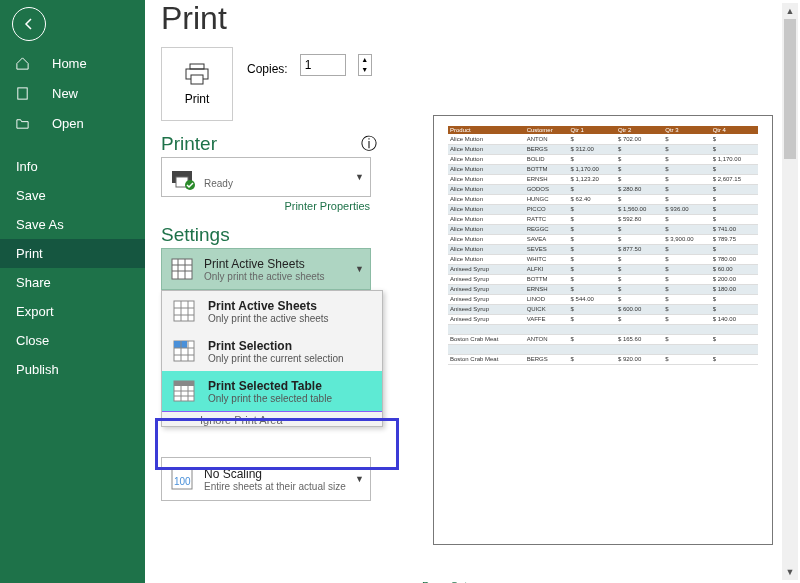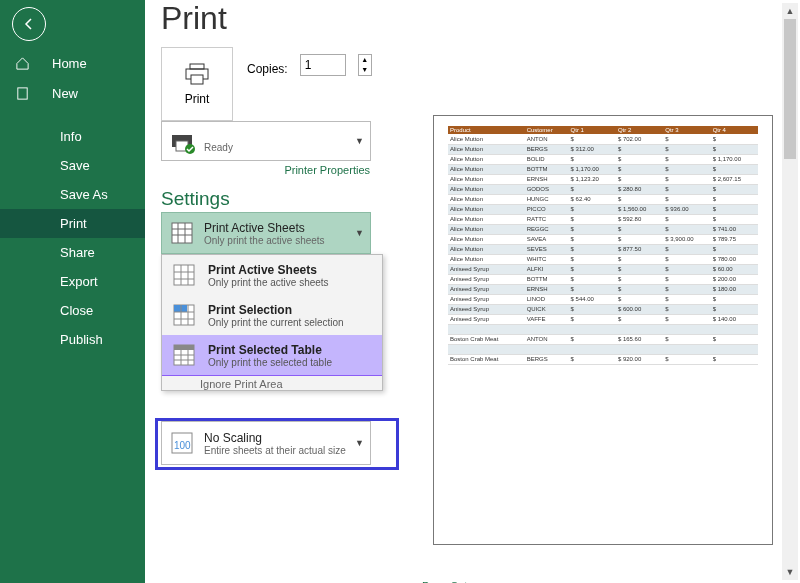--- a/index.html
+++ b/index.html
@@ -1,20 +1,20 @@
 <!DOCTYPE html>
 <html><head>
 <meta charset="utf-8">
 <style>
 *{margin:0;padding:0;box-sizing:border-box;font-family:"Segoe UI",Arial,sans-serif}
 body{width:800px;height:583px;overflow:hidden;background:#fff;position:relative}
 .sidebar{position:absolute;left:0;top:0;width:145px;height:100%;background:#1e7249;color:#fff;font-size:13px}
 .back-btn{width:34px;height:34px;border:1px solid #fff;border-radius:50%;display:flex;align-items:center;justify-content:center;margin:7px 0 7px 12px;cursor:pointer}
 .nav-item{display:flex;align-items:center;gap:22px;padding:7px 14px;cursor:pointer}
-.nav-item.indent{padding-left:60px}
+.nav-item.indent{padding-left:16px}
 .nav-item.active{background:#155640}
 .nav-icon{width:16px;height:16px;display:flex;align-items:center;justify-content:center}
 .main{position:absolute;left:145px;top:0;right:0;height:100%;background:#fff}
 .title{font-size:32px;font-weight:300;color:#333;margin:0 0 10px 16px}
 .print-block{margin-left:16px;display:flex;align-items:flex-start;gap:14px}
 .print-btn{width:72px;height:74px;border:1px solid #ccc;display:flex;flex-direction:column;align-items:center;justify-content:center;gap:6px;cursor:pointer}
 .print-btn .ptxt{font-size:12px}
 .copies{display:flex;align-items:flex-end;gap:12px;font-size:12px;margin-top:7px}
 .copies input{width:46px;height:22px;border:1px solid #aaa;text-align:left;padding-left:4px;font-size:12px}
 .arrows{width:14px;height:22px;border:1px solid #aaa;display:flex;flex-direction:column}
@@ -22,21 +22,21 @@
 .section-label{font-size:19px;font-weight:300;color:#1e7249;margin:12px 0 2px 16px}
 .printer-box,.setting-box{width:210px;border:1px solid #bbb;margin-left:16px;display:flex;align-items:center;padding:4px 6px;gap:8px;position:relative;cursor:pointer}
 .printer-box{height:40px}
 .sb-main{font-size:12px;color:#222}
 .sb-sub{font-size:10px;color:#666}
 .drop-ar{position:absolute;right:6px;top:50%;transform:translateY(-50%);font-size:9px;color:#444}
 .link{color:#1e7249;font-size:11px;text-align:right;width:225px;margin-top:3px;cursor:pointer}
 .setting-current{width:210px;height:42px;background:#aed5c2;border:1px solid #8bbba4;margin-left:16px;display:flex;align-items:center;padding:4px 6px;gap:8px;position:relative;cursor:pointer}
 .dropdown{width:222px;margin-left:16px;background:#f3f3f3;border:1px solid #bbb;box-shadow:2px 2px 5px rgba(0,0,0,0.2)}
 .dd-item{display:flex;align-items:center;gap:10px;padding:6px 8px;cursor:pointer}
-.dd-item.highlight{background:#c4b5fd}
+.dd-item.highlight{background:#5eead4}
 .dd-txt .t1{font-size:12px;color:#222;font-weight:600}
 .dd-txt .t2{font-size:10px;color:#555}
 .selector-box{position:absolute;left:155px;top:418px;width:244px;height:52px;border:3px solid #3b3bd6;pointer-events:none}
 .scaling-box{width:210px;height:44px;border:1px solid #bbb;margin-left:16px;display:flex;align-items:center;padding:4px 6px;gap:8px;position:relative;margin-top:30px;cursor:pointer}
 .preview{position:absolute;right:27px;top:115px;width:340px;height:430px;border:1px solid #777;background:#fff;overflow:hidden}
 .ptable{width:310px;margin:10px auto;border-collapse:collapse;font-size:6px}
 .ptable th{background:#a55a1e;color:#fff;text-align:left;padding:1px 2px;font-weight:normal}
 .ptable td{border-bottom:1px solid #ddd;padding:0 2px;height:10px;color:#333}
 .ptable tr:nth-child(even) td{background:#e3ebef}
 .scrollbar{position:absolute;right:2px;top:3px;width:16px;height:577px;background:#f0f0f0}
@@ -65,20 +65,28 @@
       <span>Home</span>
     </div>
   <div class="nav-item">
       <span class="nav-icon">
         <svg width="15" height="15" viewBox="0 0 16 16">
           <rect x="3" y="2" width="10" height="12" stroke="#fff" fill="none"></rect>
         </svg>
       </span>
       <span>New</span>
     </div>
+  <div class="nav-item">
+      <span class="nav-icon">
+        <svg width="15" height="15" viewBox="0 0 16 16">
+          <path d="M2 4 L6 4 L7 6 L14 6 L14 13 L2 13 Z" stroke="#fff" fill="none"></path>
+        </svg>
+      </span>
+      <span>Open</span>
+    </div>
   <div style="height:14px"></div>
   <div class="nav-item indent">
       <span>Info</span>
     </div>
   <div class="nav-item indent">
       <span>Save</span>
     </div>
   <div class="nav-item indent">
       <span>Save As</span>
     </div>
@@ -113,20 +121,24 @@
     <div class="copies">
       <span>Copies:</span>
       <input value="1" style="">
       <div class="arrows">
           <div>▲</div>
           <div>▼</div>
         </div>
     </div>
   </div>
 
+  <div style="display:flex;align-items:center;width:360px">
+      <div class="section-label">Printer</div>
+      <span style="margin-left:auto;margin-right:128px;margin-top:10px" class="">ⓘ</span>
+    </div>
   <div class="printer-box">
     <svg class="icon-box" viewBox="0 0 28 28">
         <rect x="4" y="8" width="20" height="12" fill="#444"></rect>
         <rect x="8" y="14" width="12" height="10" fill="#fff" stroke="#666"></rect>
         <circle cx="22" cy="22" r="5" fill="#2a8a2a"></circle>
         <path d="M19 22 L21 24 L25 20" stroke="#fff" fill="none" stroke-width="1.5"></path>
       </svg>
     <div>
         <div class="sb-main" style="height:12px"></div>
         <div class="sb-sub">Ready</div>

